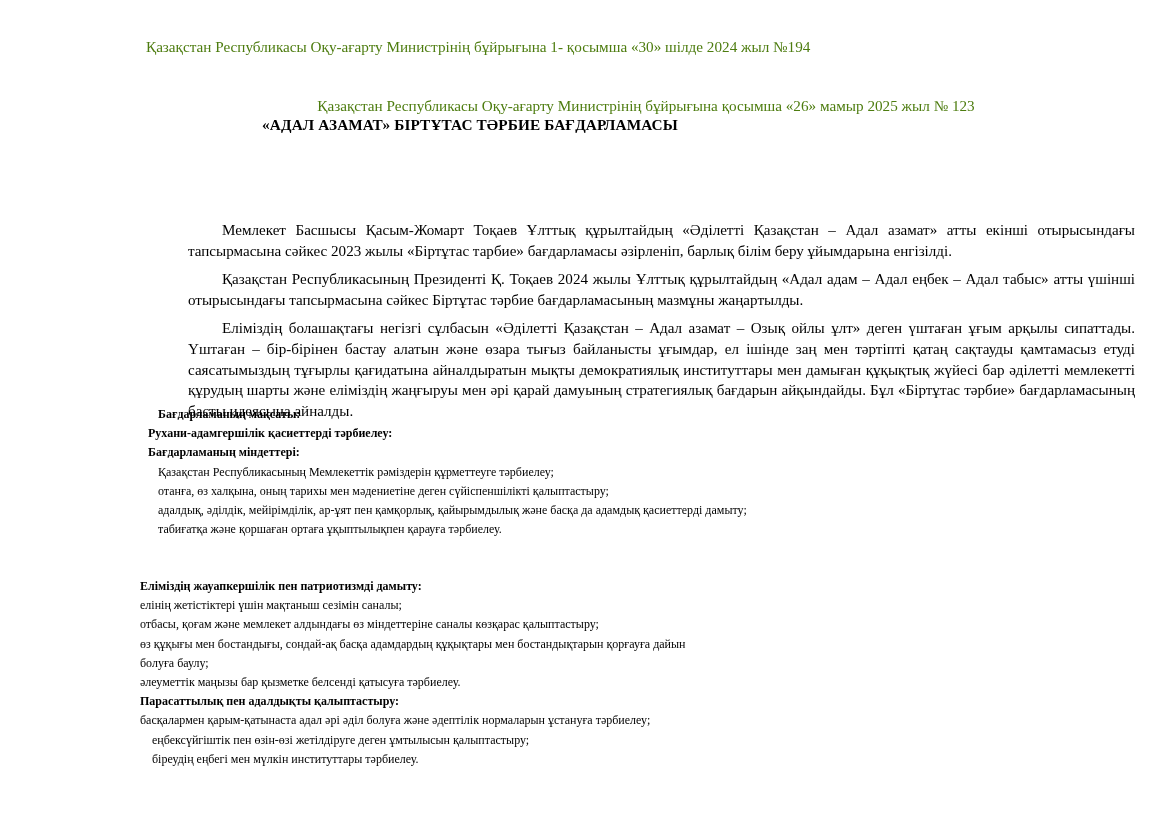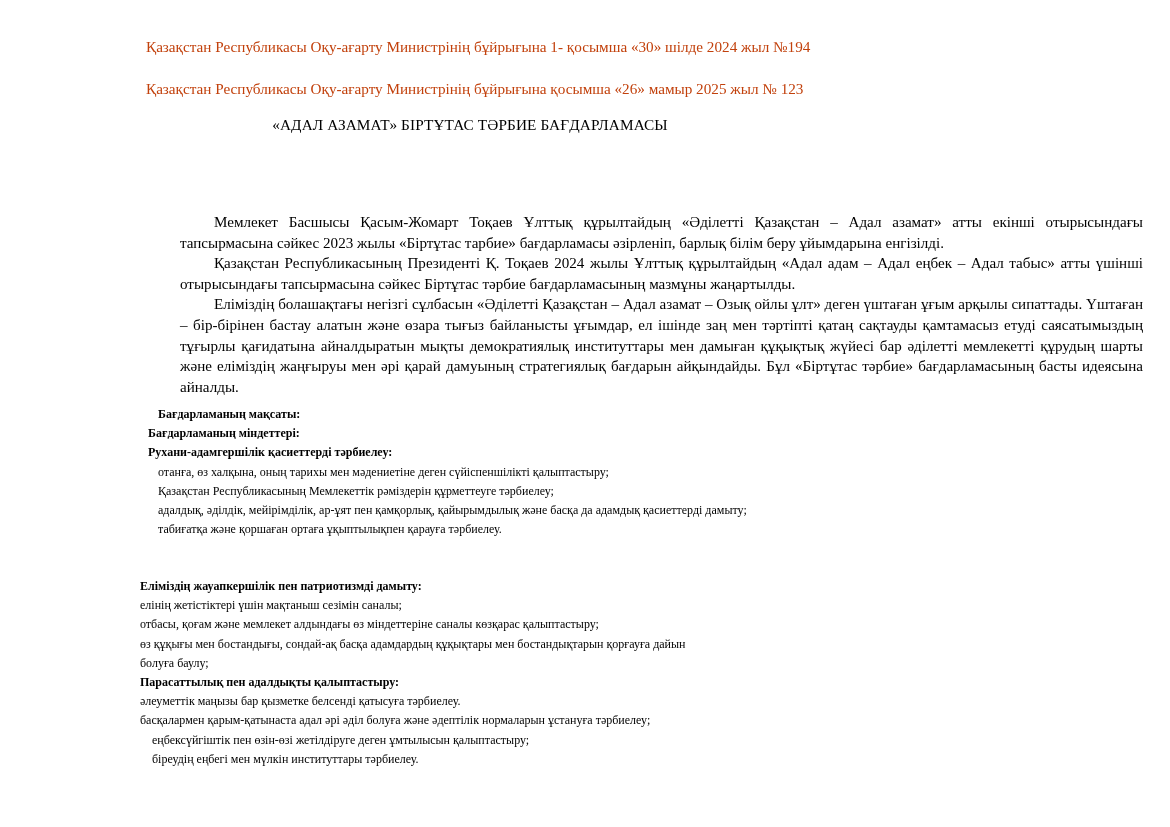--- a/index.html
+++ b/index.html
@@ -23,51 +23,52 @@
   }
 
   
   .header-block {
     position: absolute;
     left: 146px;
     top: 38px;
     width: 1000px;
   }
   .header-line {
-    color: #c2410c;
+    color: #4d7c0f;
     font-size: 15.2px;
     line-height: 18px;
     white-space: nowrap;
     font-family: "Liberation Serif", "DejaVu Serif", serif;
   }
   .header-line + .header-line {
-    margin-top: 24px;
+    margin-top: 41px;
+    text-align: center;
   }
 
   
   .doc-title {
     position: absolute;
     left: 0;
     top: 116px;
     width: 940px;
     text-align: center;
-    font-weight: normal;
+    font-weight: bold;
     font-size: 15.3px;
     letter-spacing: 0.1px;
   }
 
   
   .intro {
     position: absolute;
     left: 180px;
     top: 212px;
     width: 963px;
   }
   .intro p {
-    margin: 0;
+    margin: 8px;
     text-align: justify;
     text-justify: inter-word;
     text-indent: 34px;
     font-size: 15.1px;
     line-height: 20.6px;
   }
 
   
   .body-a {
     position: absolute;
@@ -112,34 +113,34 @@
   <div class="doc-title">«АДАЛ АЗАМАТ» БІРТҰТАС ТӘРБИЕ БАҒДАРЛАМАСЫ</div>
 
   <div class="intro">
     <p>Мемлекет Басшысы Қасым-Жомарт Тоқаев Ұлттық құрылтайдың «Әділетті Қазақстан – Адал азамат» атты екінші отырысындағы тапсырмасына сәйкес 2023 жылы «Біртұтас тарбие» бағдарламасы әзірленіп, барлық білім беру ұйымдарына енгізілді.</p>
     <p>Қазақстан Республикасының Президенті Қ. Тоқаев 2024 жылы Ұлттық құрылтайдың «Адал адам – Адал еңбек – Адал табыс» атты үшінші отырысындағы тапсырмасына сәйкес Біртұтас тәрбие бағдарламасының мазмұны жаңартылды.</p>
     <p>Еліміздің болашақтағы негізгі сұлбасын «Әділетті Қазақстан – Адал азамат – Озық ойлы ұлт» деген үштаған ұғым арқылы сипаттады. Үштаған – бір-бірінен бастау алатын және өзара тығыз байланысты ұғымдар, ел ішінде заң мен тәртіпті қатаң сақтауды қамтамасыз етуді саясатымыздың тұғырлы қағидатына айналдыратын мықты демократиялық институттары мен дамыған құқықтық жүйесі бар әділетті мемлекетті құрудың шарты және еліміздің жаңғыруы мен әрі қарай дамуының стратегиялық бағдарын айқындайды. Бұл «Біртұтас тәрбие» бағдарламасының басты идеясына айналды.</p>
   </div>
 
   <div class="body-a">
     <div class="ln b ind">Бағдарламаның мақсаты:</div>
+    <div class="ln b neg">Рухани-адамгершілік қасиеттерді тәрбиелеу:</div>
     <div class="ln b neg">Бағдарламаның міндеттері:</div>
-    <div class="ln b neg">Рухани-адамгершілік қасиеттерді тәрбиелеу:</div>
+    <div class="ln ind">Қазақстан Республикасының Мемлекеттік рәміздерін құрметтеуге тәрбиелеу;</div>
     <div class="ln ind">отанға, өз халқына, оның тарихы мен мәдениетіне деген сүйіспеншілікті қалыптастыру;</div>
-    <div class="ln ind">Қазақстан Республикасының Мемлекеттік рәміздерін құрметтеуге тәрбиелеу;</div>
     <div class="ln ind">адалдық, әділдік, мейірімділік, ар-ұят пен қамқорлық, қайырымдылық және басқа да адамдық қасиеттерді дамыту;</div>
     <div class="ln ind">табиғатқа және қоршаған ортаға ұқыптылықпен қарауға тәрбиелеу.</div>
   </div>
 
   <div class="body-b">
     <div class="ln b">Еліміздің жауапкершілік пен патриотизмді дамыту:</div>
     <div class="ln">елінің жетістіктері үшін мақтаныш сезімін саналы;</div>
     <div class="ln">отбасы, қоғам және мемлекет алдындағы өз міндеттеріне саналы көзқарас қалыптастыру;</div>
     <div class="ln">өз құқығы мен бостандығы, сондай-ақ басқа адамдардың құқықтары мен бостандықтарын қорғауға дайын</div>
     <div class="ln">болуға баулу;</div>
+    <div class="ln">әлеуметтік маңызы бар қызметке белсенді қатысуға тәрбиелеу.</div>
     <div class="ln b">Парасаттылық пен адалдықты қалыптастыру:</div>
-    <div class="ln">әлеуметтік маңызы бар қызметке белсенді қатысуға тәрбиелеу.</div>
     <div class="ln">басқалармен қарым-қатынаста адал әрі әділ болуға және әдептілік нормаларын ұстануға тәрбиелеу;</div>
     <div class="ln ind2">еңбексүйгіштік пен өзін-өзі жетілдіруге деген ұмтылысын қалыптастыру;</div>
     <div class="ln ind2">біреудің еңбегі мен мүлкін институттары тәрбиелеу.</div>
   </div>
 
 </div>
 
 </body></html>

